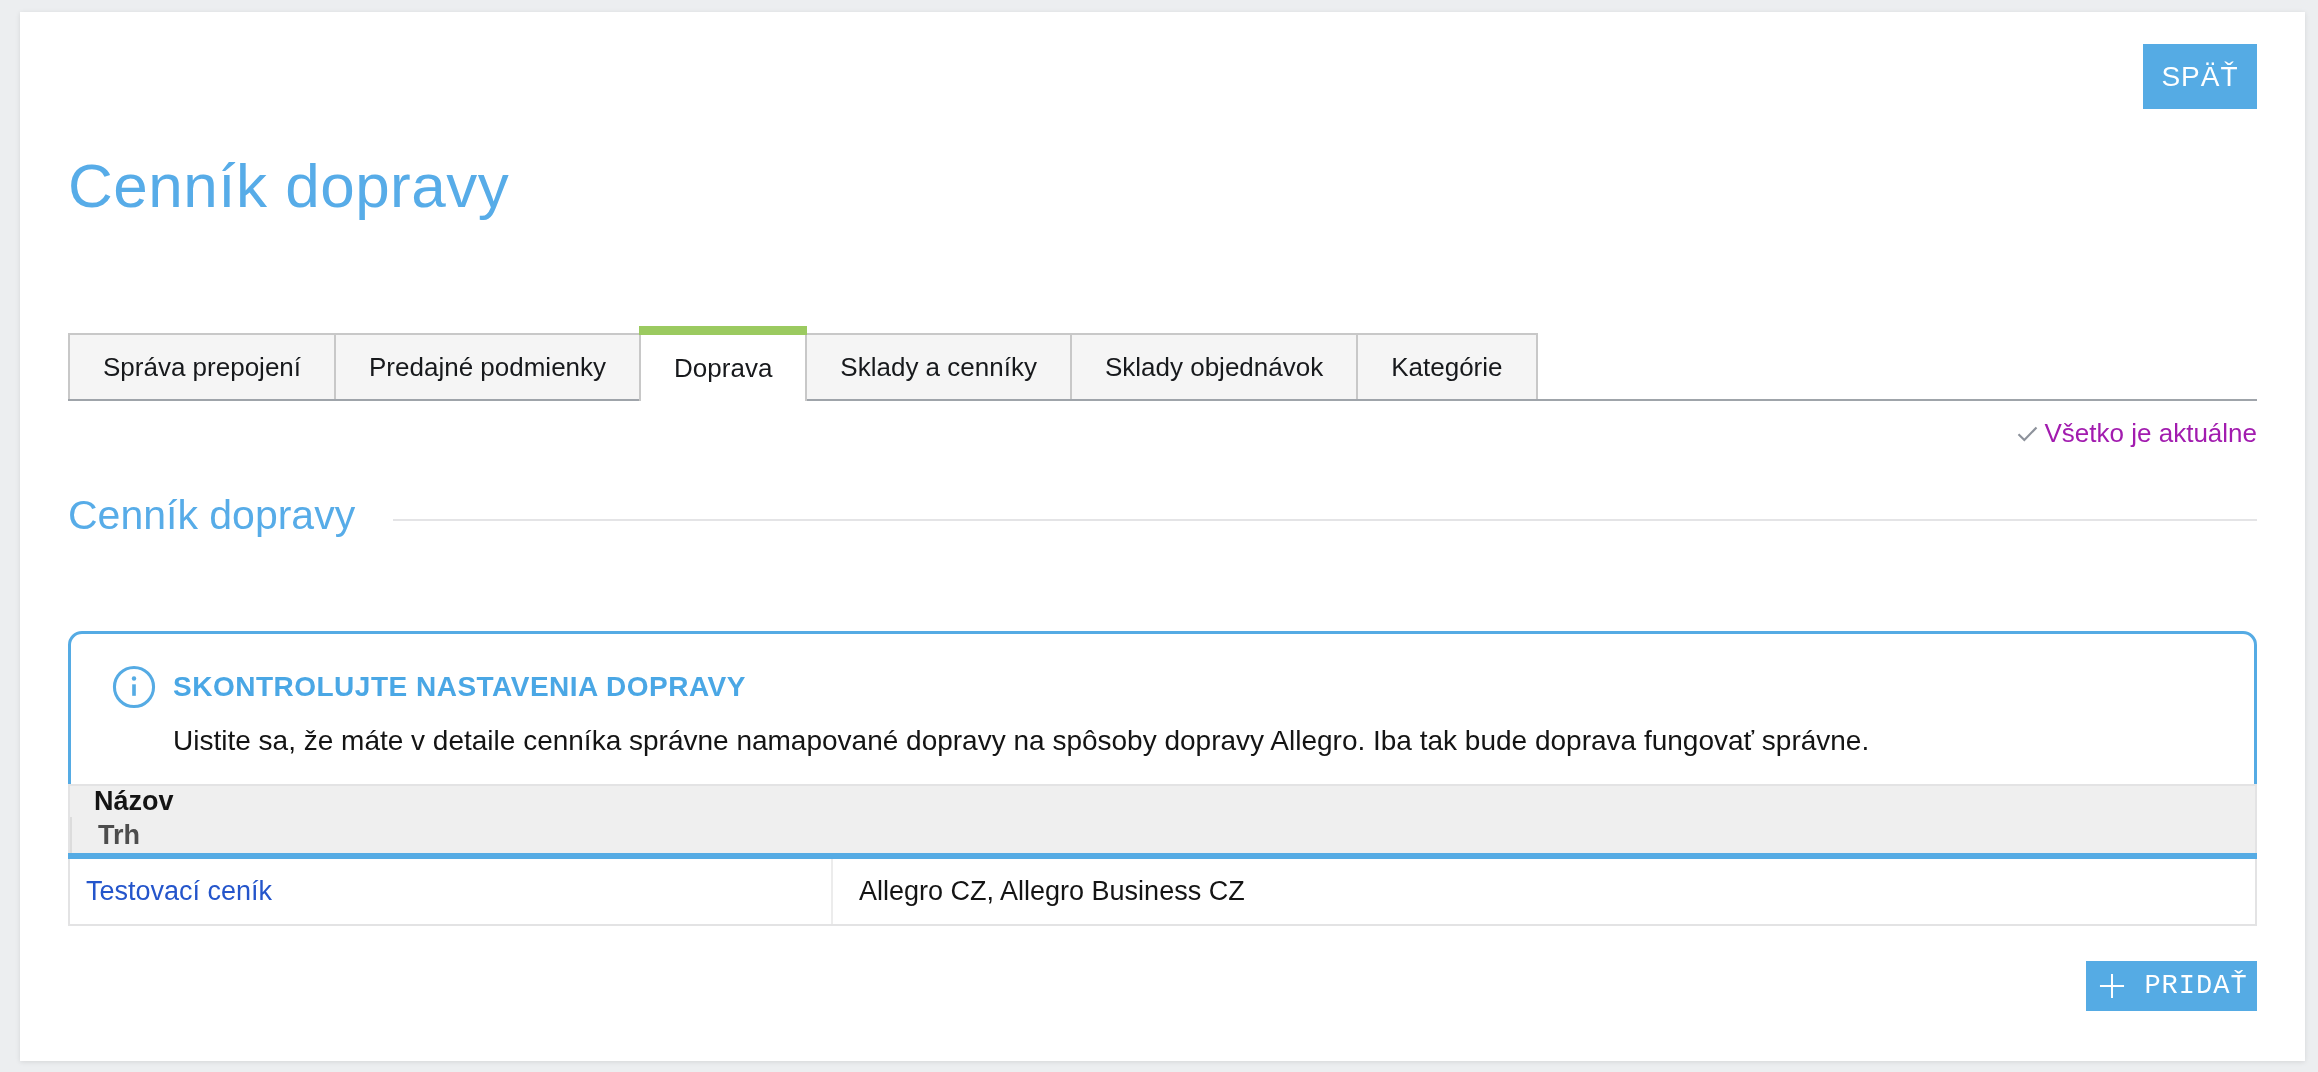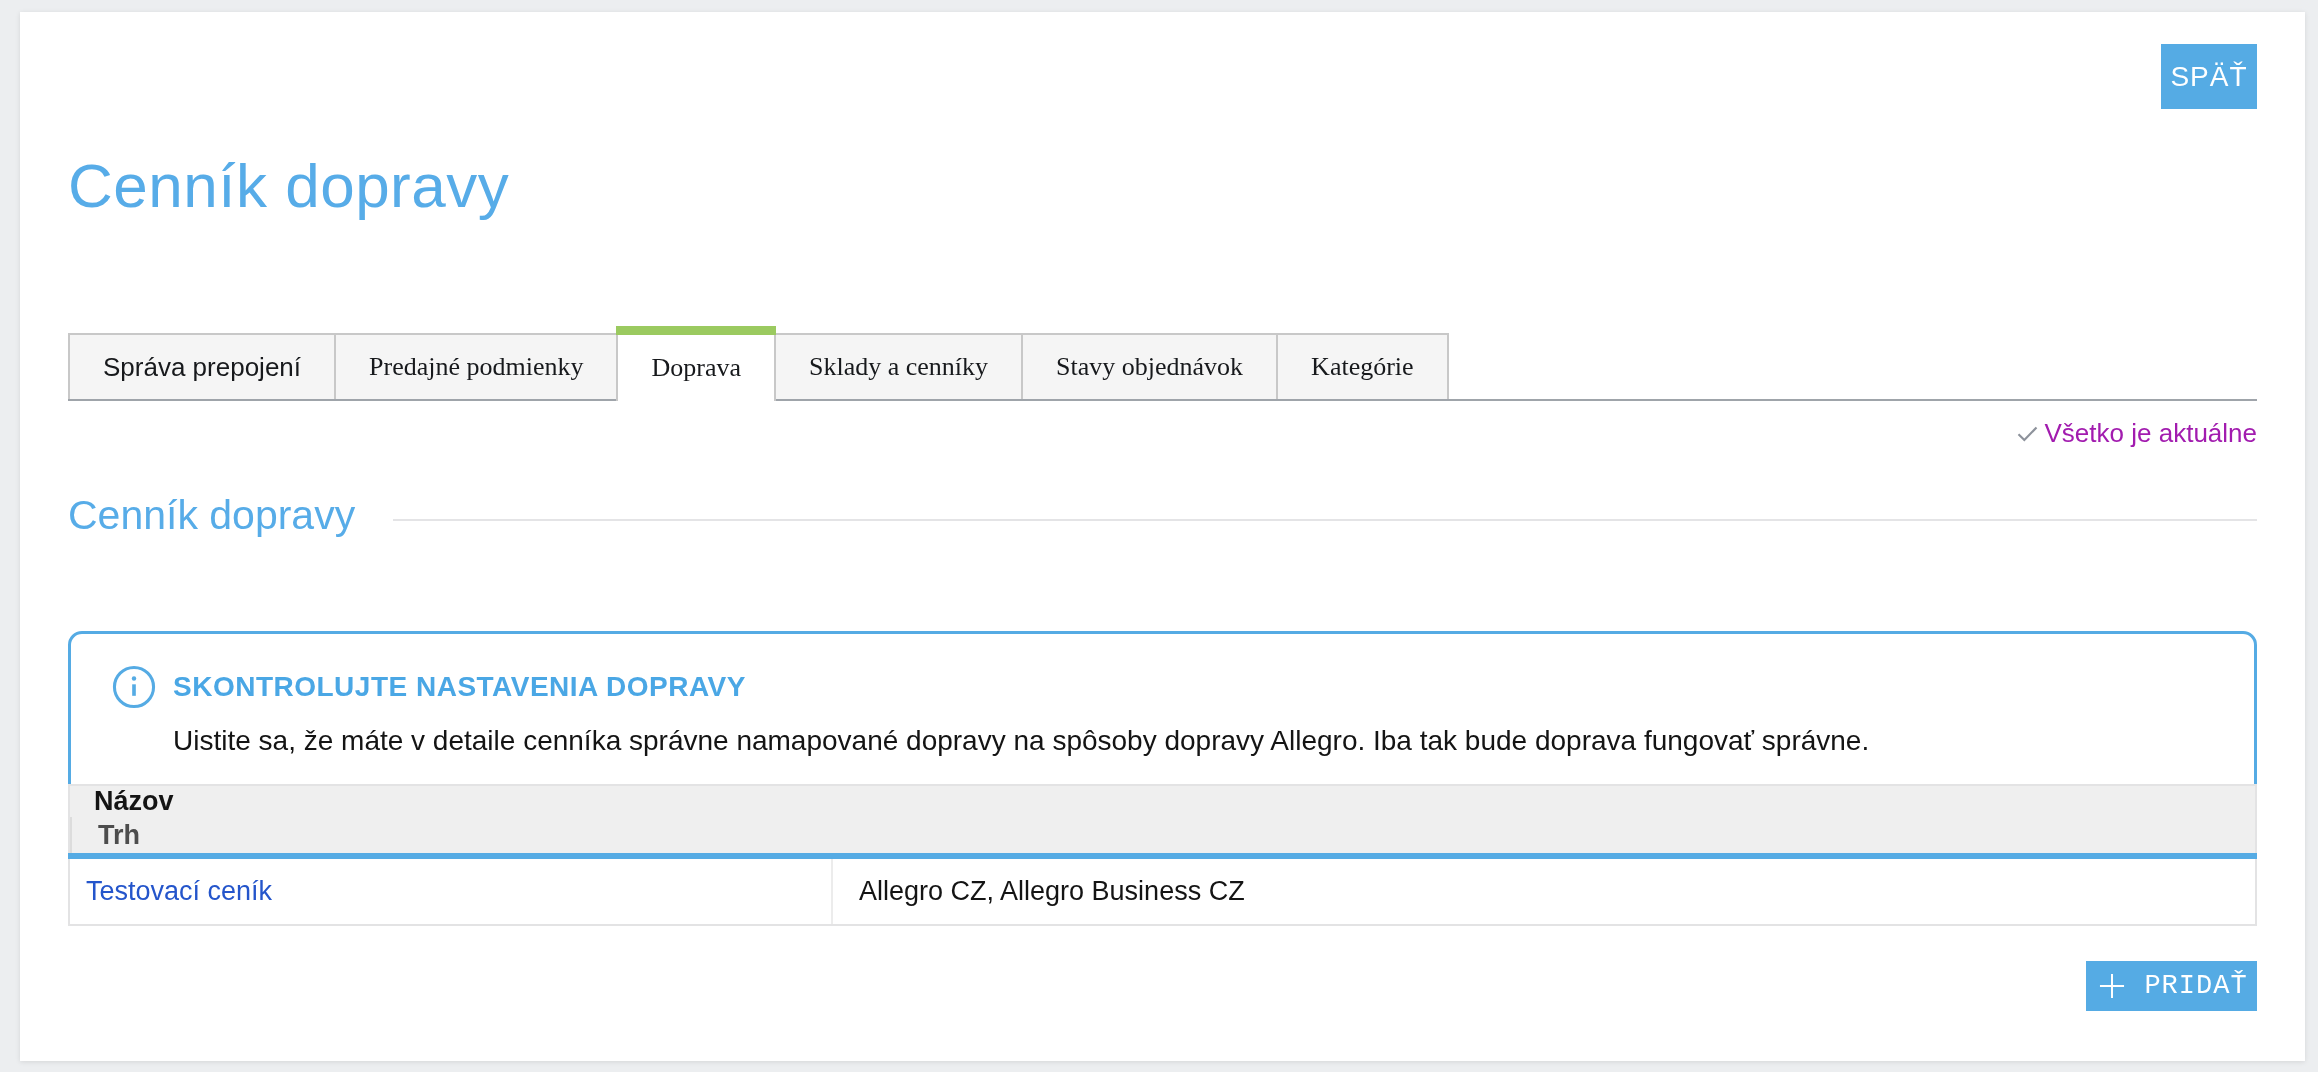--- a/index.html
+++ b/index.html
@@ -12,21 +12,21 @@
   }
   .card{
     position:absolute;left:20px;top:12px;
     width:2285px;height:1049px;
     background:#ffffff;
     box-shadow:0 1px 5px rgba(0,0,0,0.10);
   }
   
   .back-btn{
     position:absolute;top:32px;right:48px;
-    width:96px;height:65px;
+    width:114px;height:65px;
     background:#55ABE4;color:#ffffff;
     border:none;cursor:pointer;
     font-family:inherit;font-size:28px;letter-spacing:1px;
     display:flex;align-items:center;justify-content:center;
   }
   
   .page-title{
     position:absolute;left:48px;top:138px;margin:0;
     font-size:62px;font-weight:400;color:#57ACE8;
     letter-spacing:0.5px;
@@ -41,21 +41,21 @@
   .tab{
     height:64px;
     display:flex;align-items:center;
     padding:0 33px;
     background:#f5f5f5;
     border:2px solid #c8c8c8;border-bottom:none;
     font-size:26px;color:#17191c;
     cursor:pointer;white-space:nowrap;
     position:relative;
   }
-  .tab + .tab{margin-left:-2px;font-family:Liberation Serif, serif;}
+  .tab + .tab{margin-left:-2px;}
   .tab.active{
     background:#ffffff;
     height:66px;
     margin-bottom:-2px;
     z-index:2;
   }
   .tab.active::before{
     content:"";
     position:absolute;left:-2px;right:-2px;top:-9px;height:9px;
     background:#9BCA60;
@@ -142,21 +142,21 @@
 
   <button class="back-btn">SPÄŤ</button>
 
   <h1 class="page-title">Cenník dopravy</h1>
 
   <div class="tabstrip">
     <div class="tab">Správa prepojení</div>
     <div class="tab">Predajné podmienky</div>
     <div class="tab active">Doprava</div>
     <div class="tab">Sklady a cenníky</div>
-    <div class="tab">Stavy objednávok</div>
+    <div class="tab">Sklady objednávok</div>
     <div class="tab">Kategórie</div>
   </div>
 
   <div class="sync-status">
     <svg class="check" width="27" height="27" viewBox="0 0 24 24">
       <path d="M4 12.6l5.2 5.2L20 6.6" fill="none" stroke="#8D929B" stroke-width="1.9"></path>
     </svg>
     <span>Všetko je aktuálne</span>
   </div>
 

